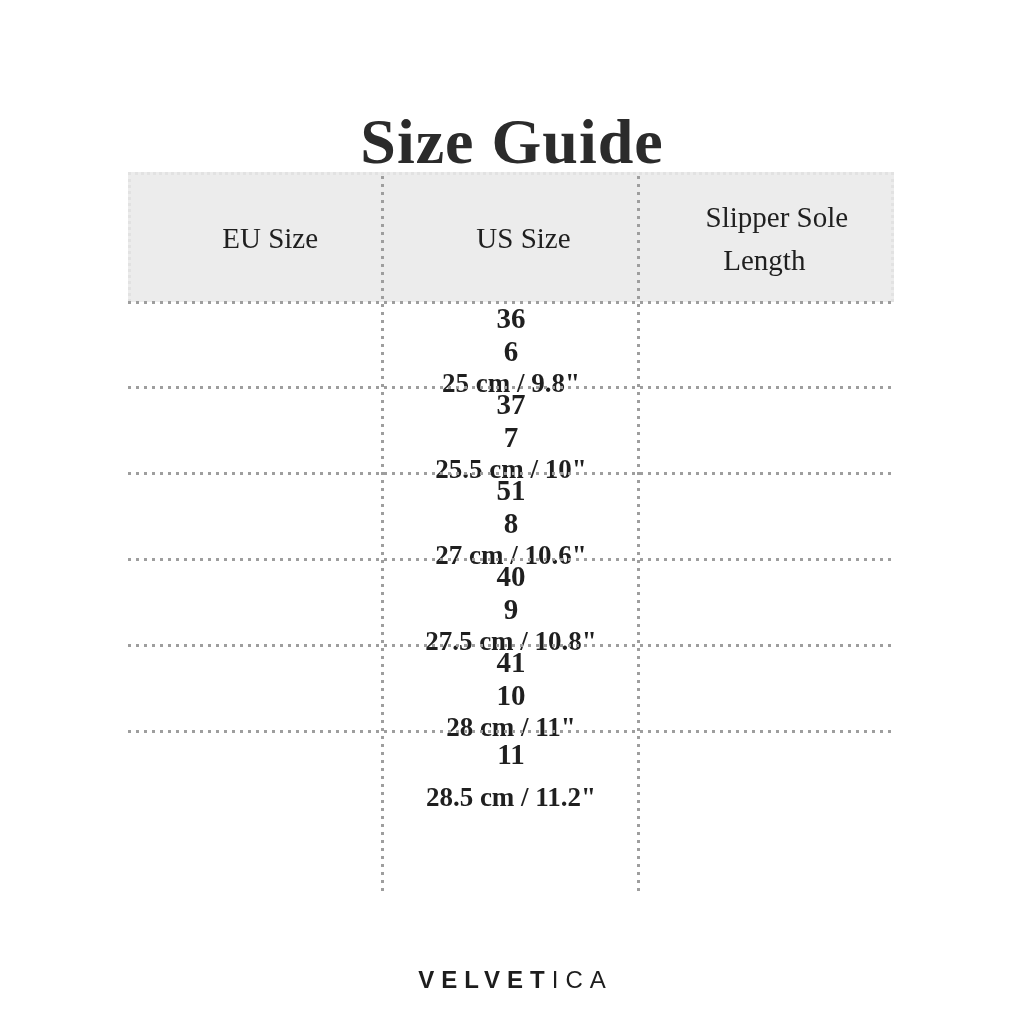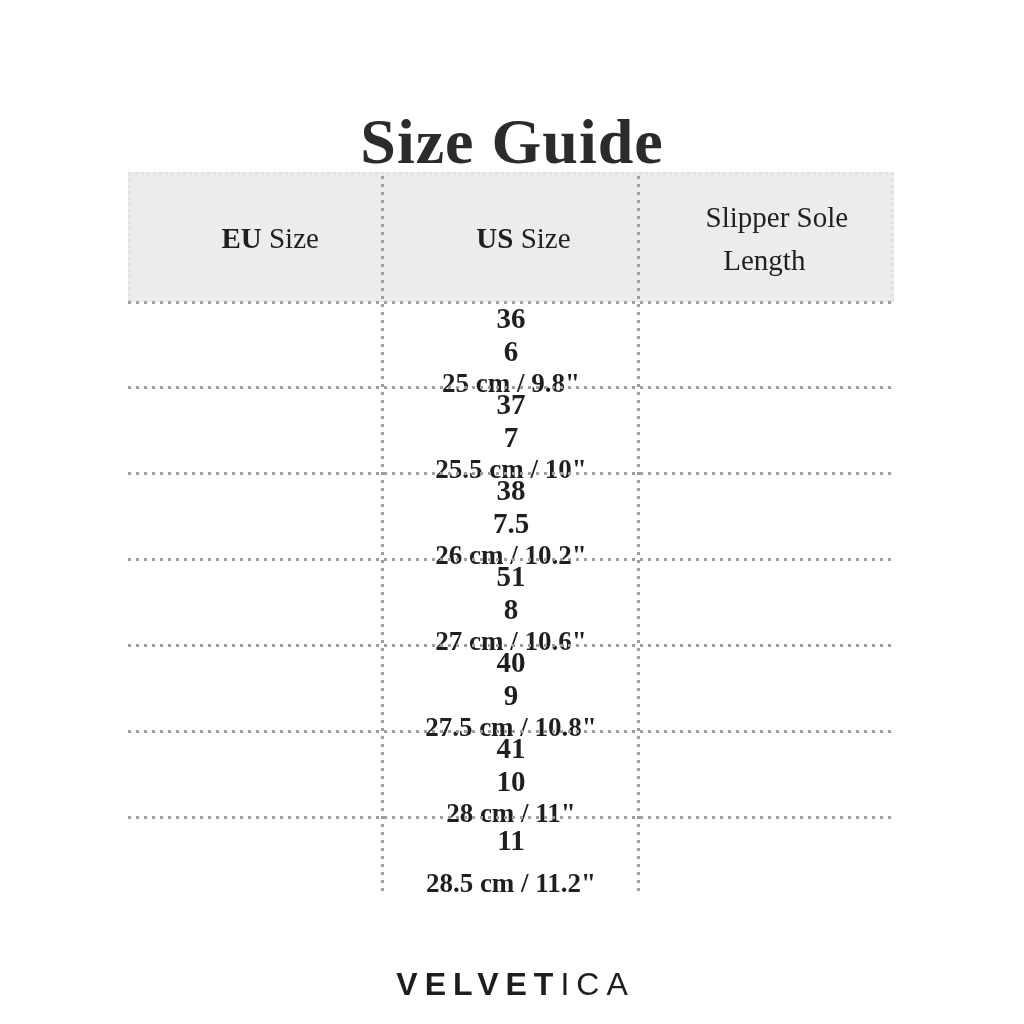--- a/index.html
+++ b/index.html
@@ -67,21 +67,21 @@
   .th {
     display: flex;
     align-items: center;
     justify-content: center;
     text-align: center;
     font-size: 29px;
     color: var(--text);
     line-height: 1.45;
     padding: 0 36px;
   }
-  .th .strong { font-weight: 700; margin-left: 25px; }
+  .th .strong { font-weight: 400; margin-left: 25px; }
 
   .tr {
     position: relative;
     display: grid;
     grid-template-columns: 1fr;
     height: 86px;
   }
   .tr::after {
     content: "";
     position: absolute;
@@ -100,21 +100,21 @@
     font-size: 29px;
     color: var(--text);
   }
   .td.len { font-size: 27px; }
 
   .brand {
     position: absolute;
     top: 966px; left: 0; width: 100%;
     text-align: center;
     font-family: "Liberation Sans", sans-serif;
-    font-size: 32px;
+    font-size: 24px;
     letter-spacing: 7px;
     text-indent: 7px;
     color: #1d1d1d;
   }
   .brand .strong { font-weight: 700; }
   .brand .light { font-weight: 400; }
 </style>
 </head>
 <body style="--header-bg: #ececec; --header-border: #e2e2e2; --dot: #9e9e9e; --text: #1f1f1f; --title: #2b2b2b;">
 
@@ -142,25 +142,20 @@
     <div class="td">6</div>
     <div class="td len">25 cm / 9.8"</div>
   </div>
 
   <div class="tr">
     <div class="td">37</div>
     <div class="td">7</div>
     <div class="td len">25.5 cm / 10"</div>
   </div>
 
-  <div class="tr">
-    <div class="td">38</div>
-    <div class="td">7.5</div>
-    <div class="td len">26 cm / 10.2"</div>
-  </div>
 
   <div class="tr">
     <div class="td">51</div>
     <div class="td">8</div>
     <div class="td len">27 cm / 10.6"</div>
   </div>
 
   <div class="tr">
     <div class="td">40</div>
     <div class="td">9</div>

